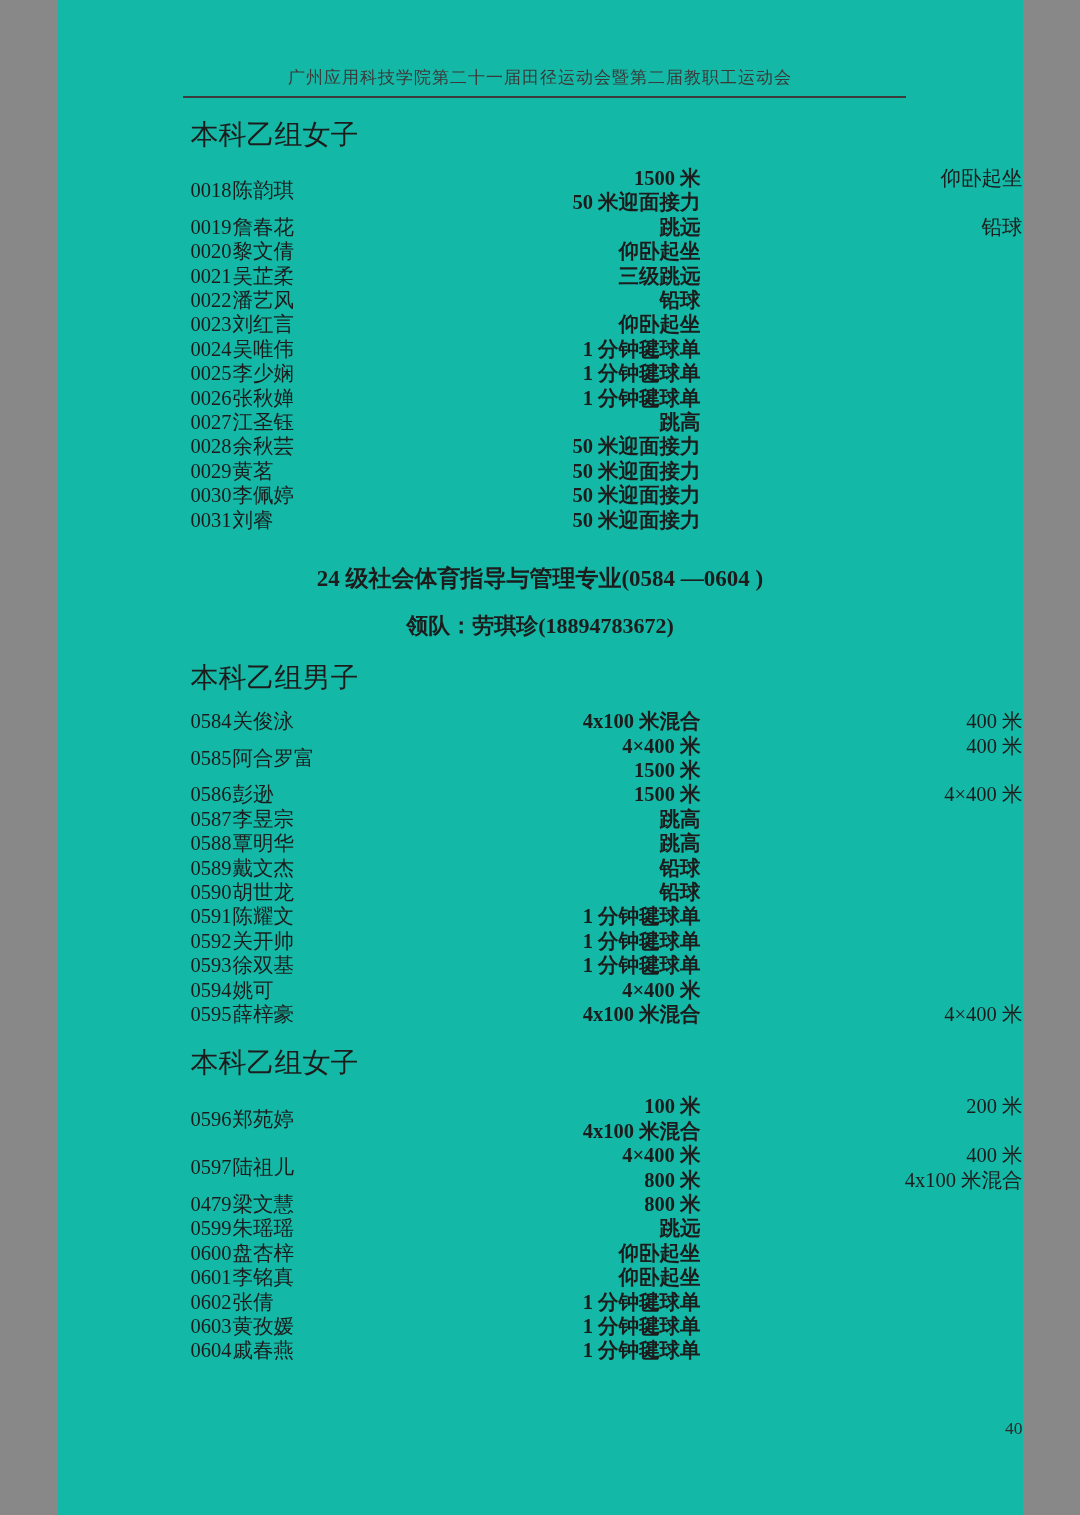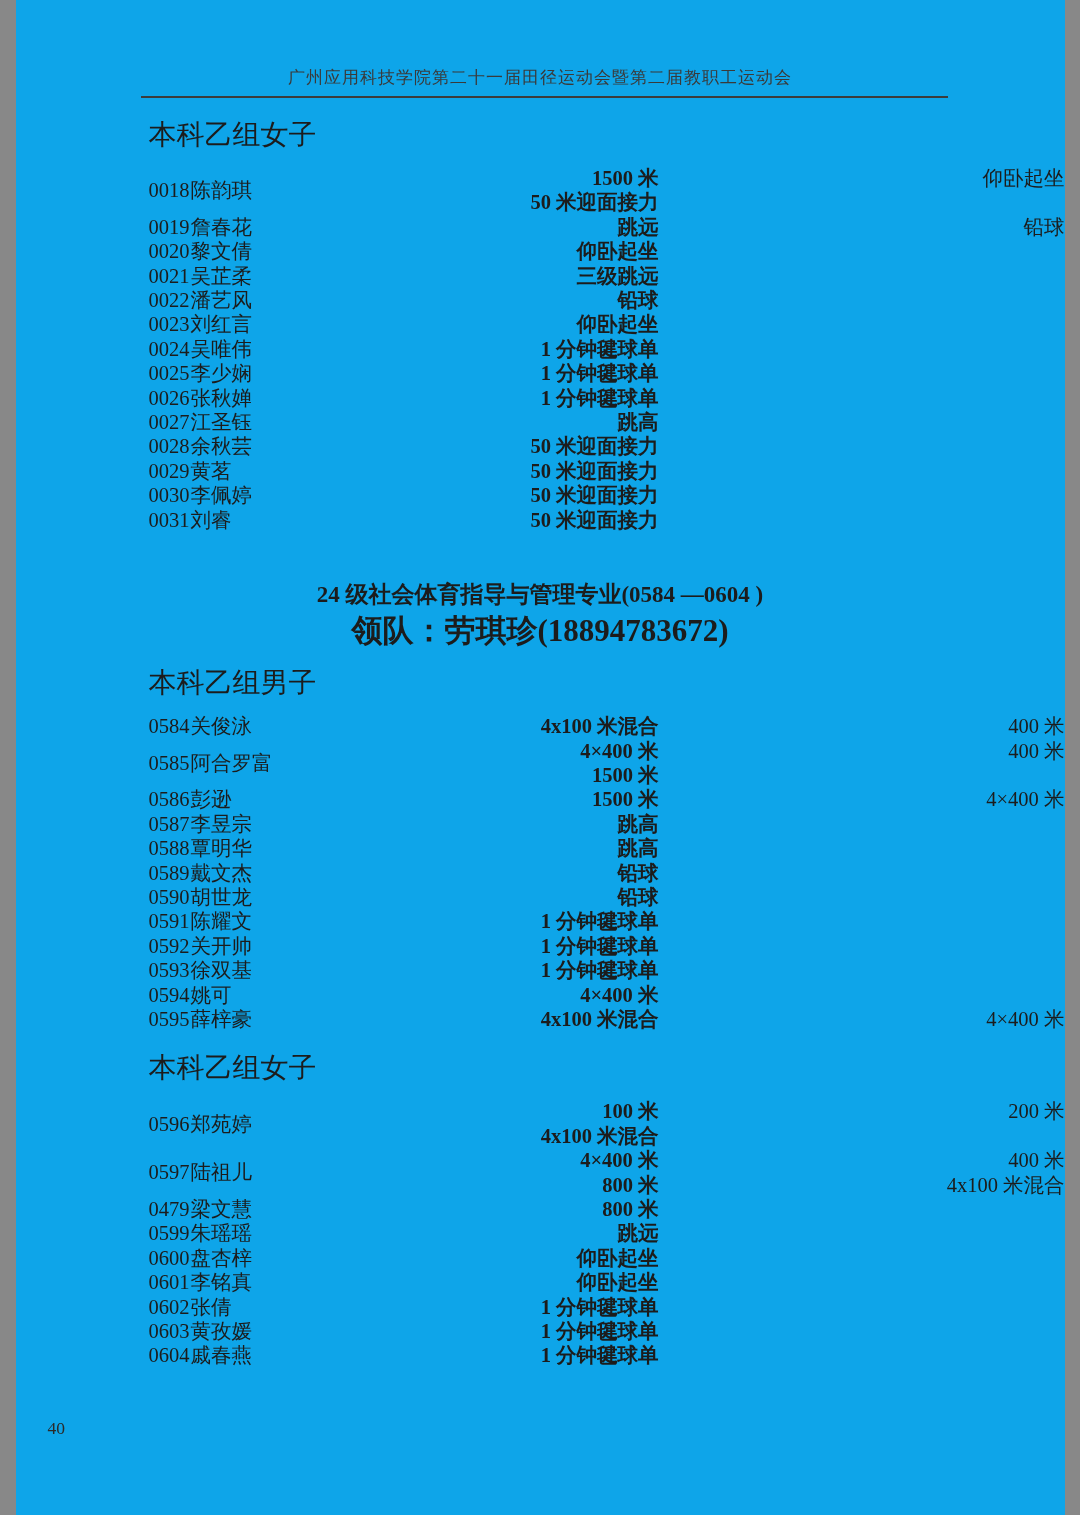--- a/index.html
+++ b/index.html
@@ -2,24 +2,24 @@
 <html><head>
 <meta charset="utf-8">
 <style>
   html,body{margin:0;padding:0;}
   body{
     background:#888;
     font-family:"Liberation Serif","DejaVu Serif",serif;
   }
   .page{
     position:relative;
-    width:1049px;
+    width:965px;
     height:1515px;
     margin:0 auto;
-    background:#0ea5e9;
+    background:#14b8a6;
     color:#1c1c1c;
     overflow:hidden;
   }
   .page-header{
     margin:66px 0 0 0;
     text-align:center;
     font-size:17px;
     color:#3a3a3a;
     letter-spacing:1px;
   }
@@ -51,45 +51,44 @@
   }
   .c-name{
     width:108px;
     display:flex;
     align-items:center;
   }
   .c-events{ width:360px;font-weight:bold; }
   .c-events2{ flex:1; }
   .evt{ white-space:nowrap; }
   .program-heading{
-    margin-top:48px;
+    margin-top:32px;
     text-align:center;
     font-weight:bold;
     font-size:23px;
     line-height:30px;
   }
   .program-sub{
-    margin-top:6px;
+    margin-top:17px;
     text-align:center;
     font-weight:bold;
-    font-size:31px;
+    font-size:22px;
     line-height:30px;
     display:flex;
     justify-content:center;
     gap:58px;
   }
   .page-footer{
     position:absolute;
     left:0;
     top:1418px;
     width:100%;
-    text-align:left;
+    text-align:right;
     font-size:17.5px;
     color:#2a2a2a;
-    margin-left:32px;
   }
 </style>
 </head>
 <body>
 
 <div class="page">
 
   <div class="page-header">广州应用科技学院第二十一届田径运动会暨第二届教职工运动会</div>
   <hr class="header-rule">
 

